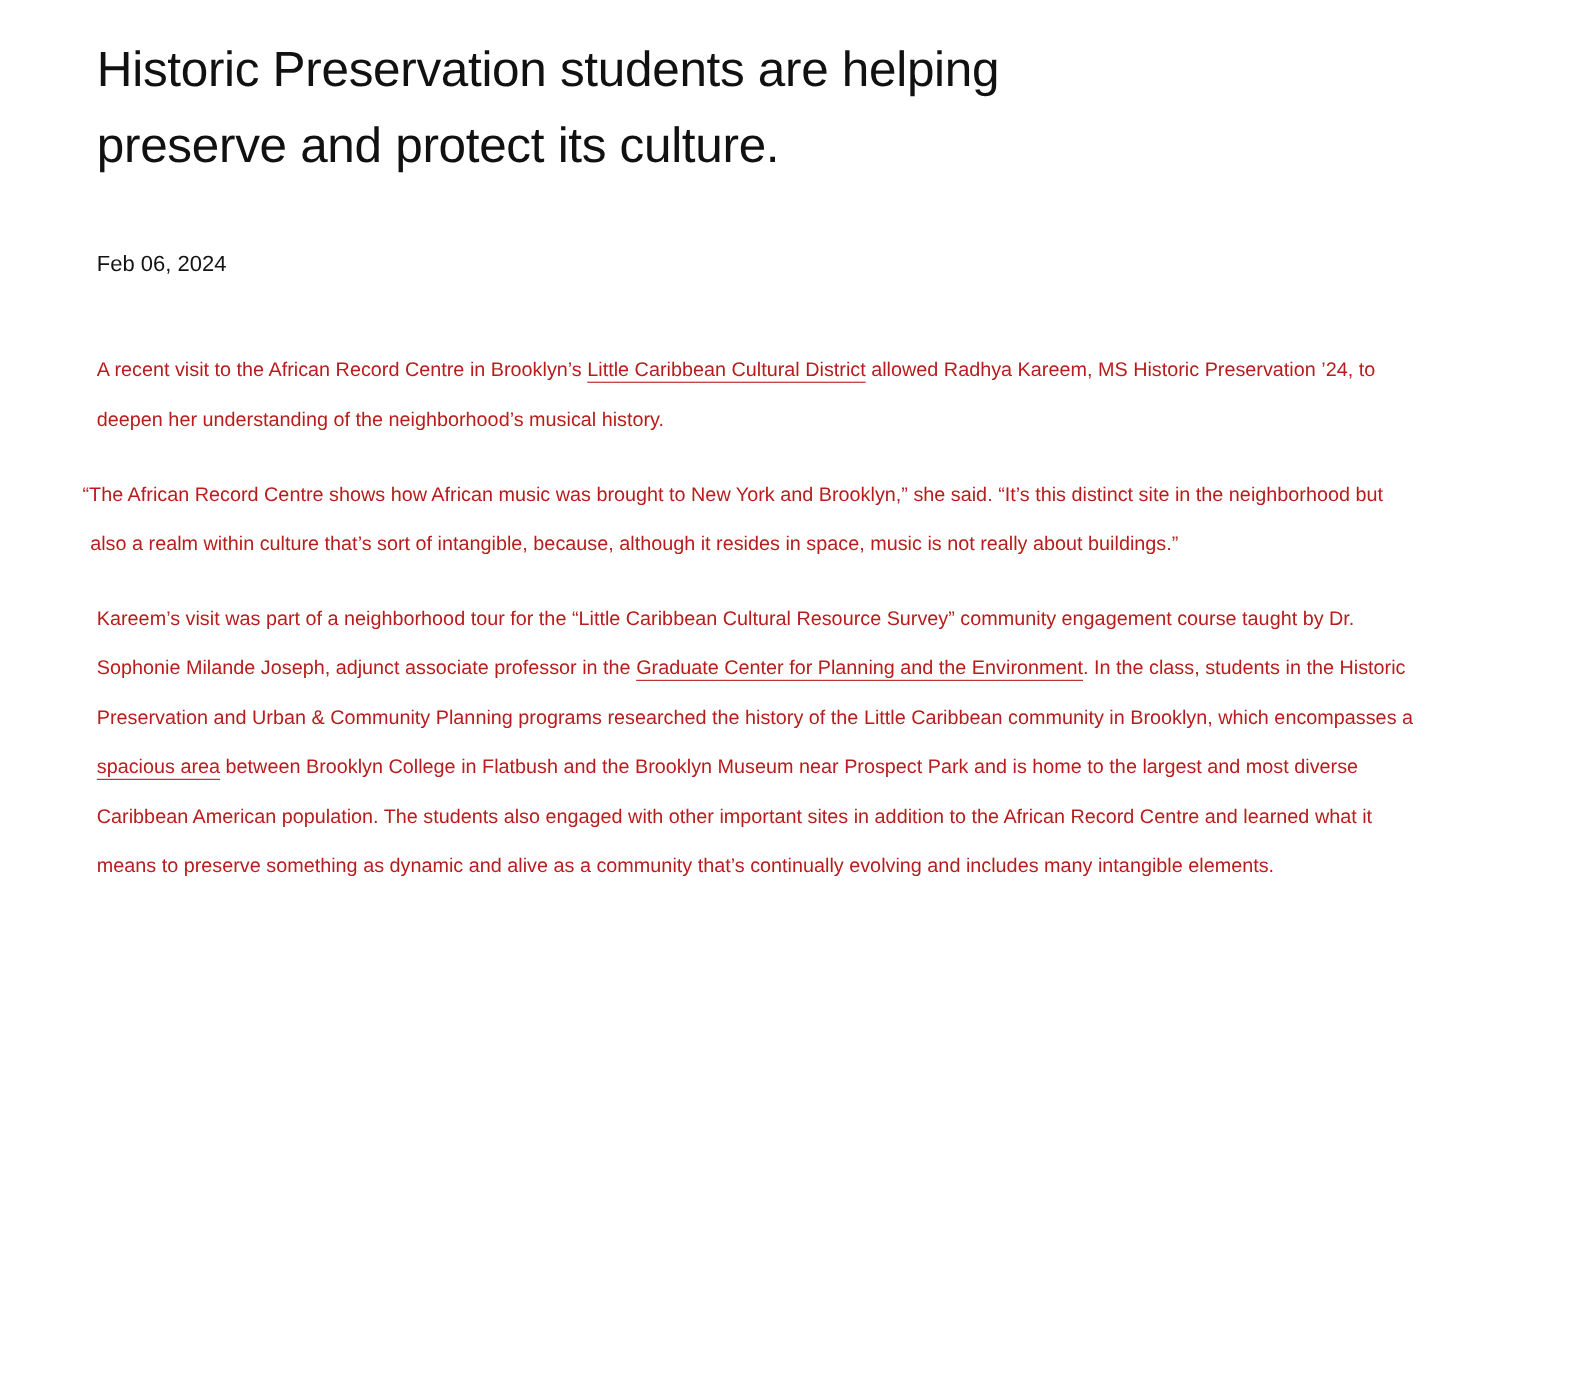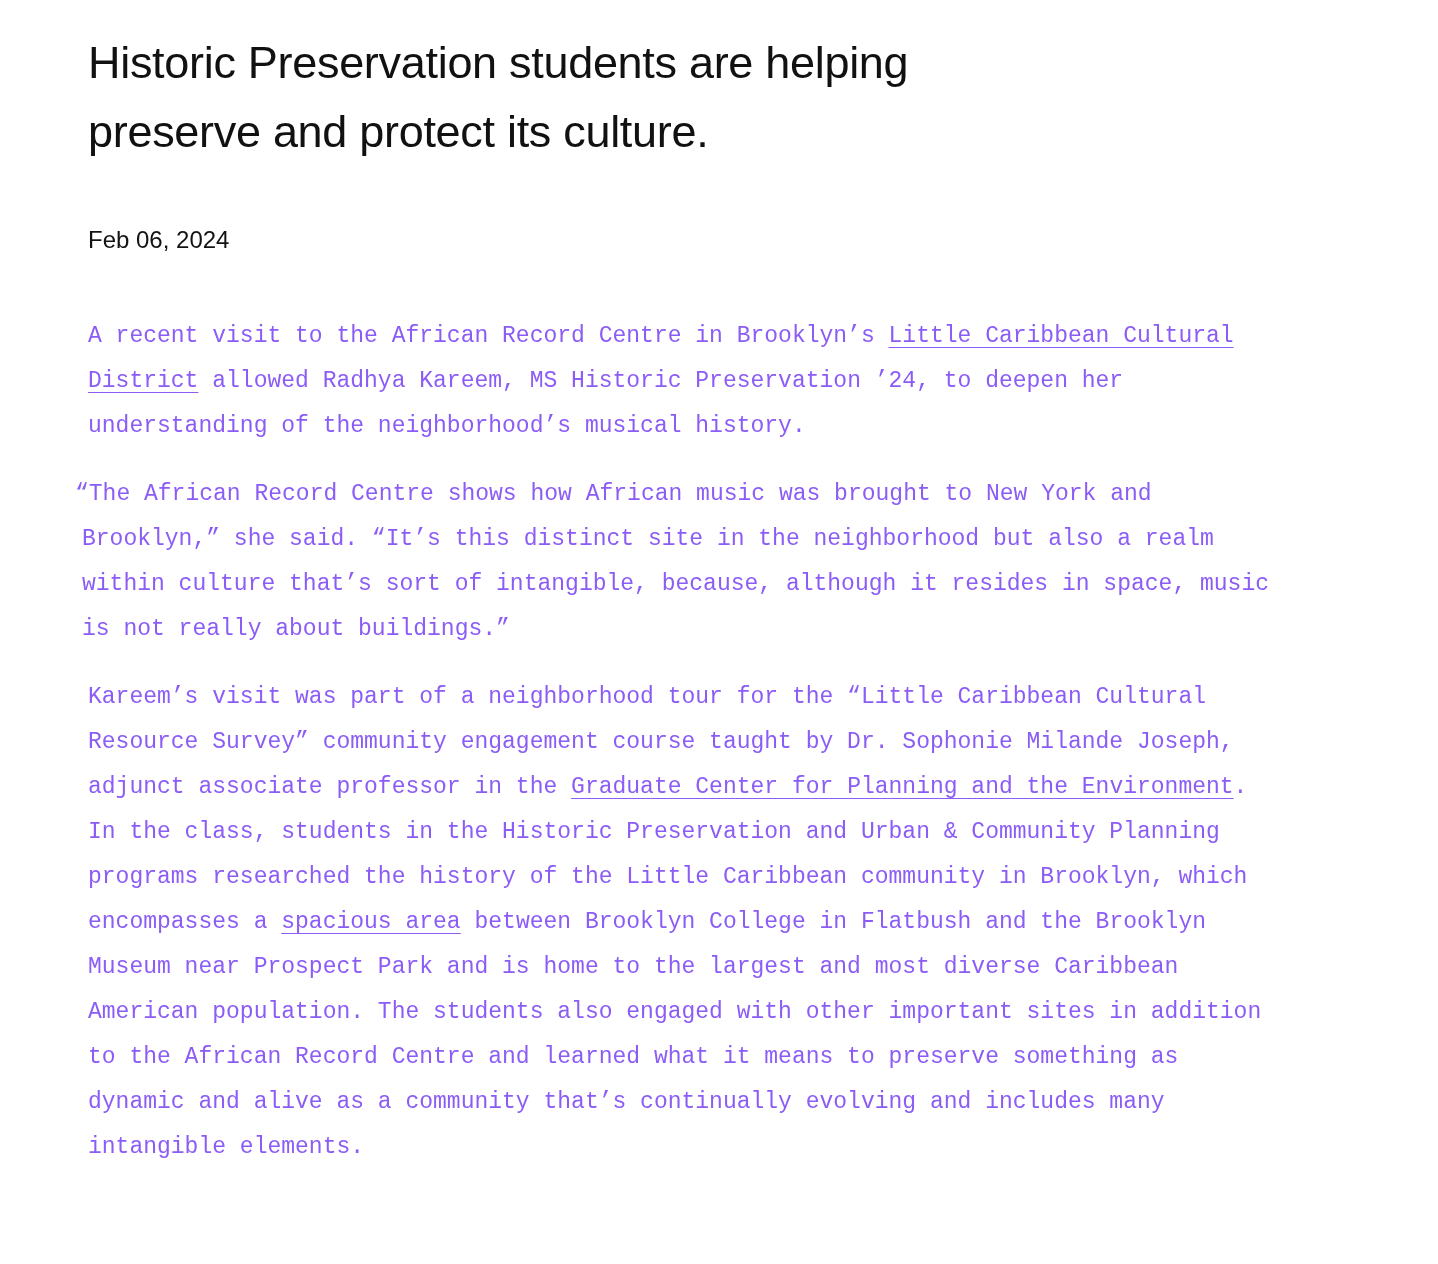--- a/index.html
+++ b/index.html
@@ -26,31 +26,31 @@
     letter-spacing: -0.3px;
     color: #111111;
   }
   h1.article-title .tl {
     display: block;
     white-space: nowrap;
   }
   .publish-date {
     margin-top: 60px;
     font-family: "Liberation Sans", sans-serif;
-    font-size: 24px;
+    font-size: 20px;
     line-height: 28px;
     color: #131313;
   }
   .article-body {
     margin-top: 60px;
     max-width: 1200px;
-    font-family: Liberation Mono, monospace;
-    font-size: 23px;
+    font-family: Liberation Sans, sans-serif;
+    font-size: 18px;
     line-height: 45px;
-    color: #8b5cf6;
+    color: #b91c1c;
   }
   .article-body p.para {
     margin: 0 0 23px 0;
   }
   .article-body p.para:last-child {
     margin-bottom: 0;
   }
   
   .article-body p.hanging {
     margin-left: -6px;

